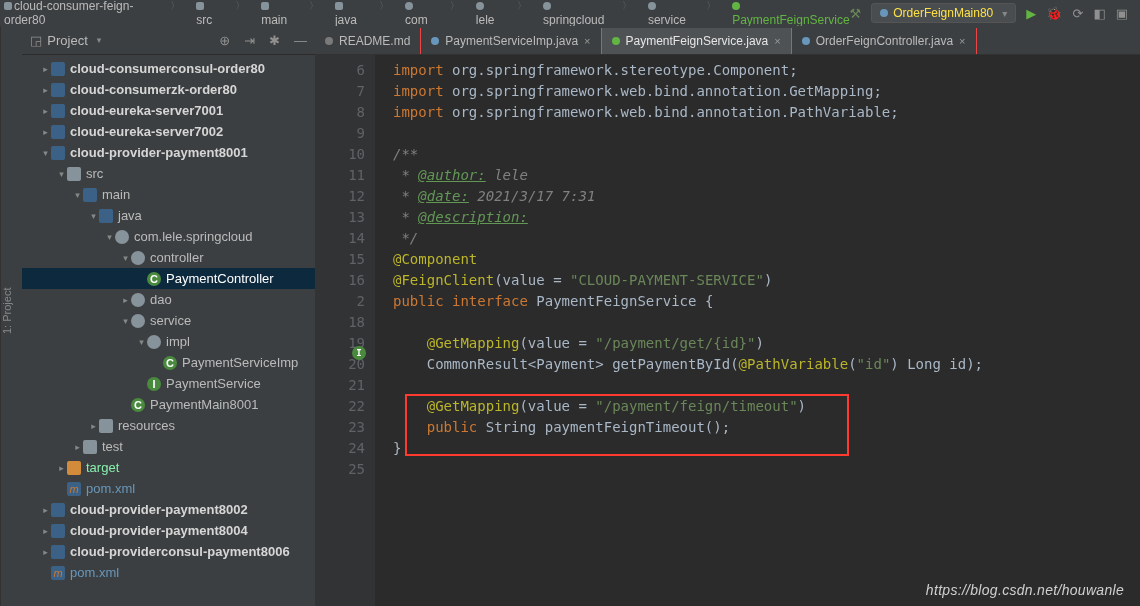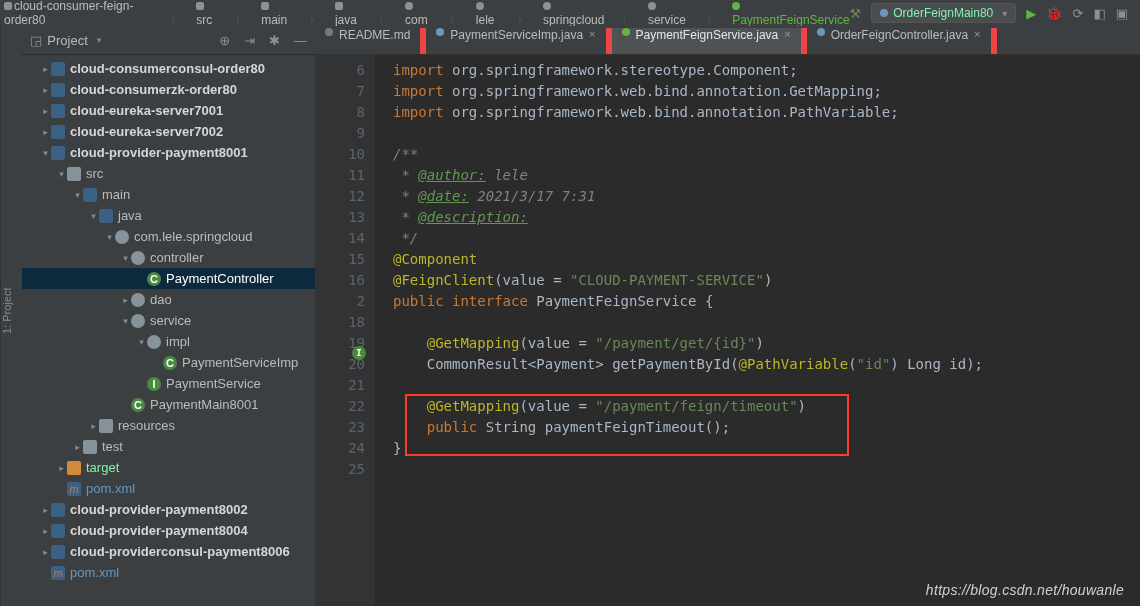--- a/index.html
+++ b/index.html
@@ -1,21 +1,21 @@
 <!DOCTYPE html>
 <html><head>
 <meta charset="utf-8">
 <style>
   html,body{margin:0;padding:0;width:1140px;height:606px;overflow:hidden;background:#3c3f41;color:#bbbbbb;font-family:"Segoe UI",Arial,sans-serif;font-size:13px}
   .top-bar{height:26px;background:#3c3f41;border-bottom:1px solid #323232;display:flex;align-items:center;padding:0 4px}
-  .breadcrumb{display:flex;align-items:flex-end;gap:16px;flex:1;overflow:hidden;color:#bbbbbb;font-size:12px}
+  .breadcrumb{display:flex;align-items:flex-start;gap:16px;flex:1;overflow:hidden;color:#bbbbbb;font-size:12px}
   .breadcrumb .sep{color:#6b6b6b;font-size:10px}
   .breadcrumb .file-ico{width:8px;height:8px;background:#cc7832;border-radius:2px;display:inline-block;margin-right:2px}
   .toolbar-right{display:flex;align-items:center;gap:10px;padding-right:8px}
-  .run-config{background:#4a4d4f;border:1px solid #555;border-radius:3px;padding:2px 8px;display:flex;align-items:center;gap:5px;color:#86efac;font-size:12px}
+  .run-config{background:#4a4d4f;border:1px solid #555;border-radius:3px;padding:2px 8px;display:flex;align-items:center;gap:5px;color:#fde047;font-size:12px}
   .run-config:after{content:"▾";font-size:10px;color:#888;margin-left:4px}
   .tri-run{color:#62b543}
   .ico-bug{color:#74a35e}
   .ico-sq{color:#909090}
   .left-rail{position:absolute;left:0;top:26px;bottom:0;width:22px;background:#3c3f41;border-right:1px solid #323232;display:flex;flex-direction:column;align-items:center;gap:20px;padding-top:10px;color:#888;font-size:11px;writing-mode:vertical-rl;transform:rotate(180deg)}
   .left-rail span{cursor:pointer}
   .proj-panel{position:absolute;left:22px;top:26px;width:293px;bottom:0;background:#3c3f41;border-right:1px solid #2b2b2b;display:flex;flex-direction:column}
   .proj-head{height:28px;display:flex;align-items:center;padding:0 8px;color:#bbbbbb;border-bottom:1px solid #2b2b2b}
   .proj-head .title{display:flex;align-items:center;gap:5px}
   .proj-head .title:after{content:"▾";font-size:9px;color:#888;margin-left:4px}
@@ -29,21 +29,21 @@
   .ico-dir{background:#87939a}
   .ico-src{background:#3b6186}
   .ico-pkg{background:#87939a;border-radius:7px}
   .ico-cls{background:#4a8a3f;border-radius:7px;color:#fff;font-weight:bold}
   .ico-int{background:#4a8a3f;border-radius:7px;color:#fff;font-weight:bold}
   .ico-file{background:#6b6b6b}
   .tgt{color:#86efac}
   .bold{font-weight:bold;color:#d6d6d6}
   .editor-area{position:absolute;left:315px;right:0;top:26px;bottom:0;background:#2b2b2b;display:flex;flex-direction:column}
   .tabs{height:28px;background:#3c3f41;display:flex;align-items:flex-end;border-bottom:1px solid #323232;font-size:12px}
-  .tab{height:26px;display:flex;align-items:flex-start;padding:0 10px;gap:6px;color:#bbbbbb;border-right:6px solid #ef4444;cursor:pointer}
+  .tab{height:26px;display:flex;align-items:center;padding:0 10px;gap:6px;color:#bbbbbb;border-right:1px solid #ef4444;cursor:pointer}
   .tab.active{background:#4e5254;color:#e6e6e6}
   .tab .close{color:#999;font-size:11px}
   .tab .tico{width:8px;height:8px;border-radius:4px;display:inline-block}
   .tc-md{background:#7a7a7a}
   .tc-cls{background:#6897bb}
   .tc-int{background:#62b543}
   .code{flex:1;display:flex;font-family:Consolas,monospace;font-size:14px;line-height:21px;background:#2b2b2b;position:relative}
   .gutter{width:50px;background:#313335;color:#606366;text-align:right;padding:5px 10px 5px 0;user-select:none}
   .gico{position:absolute;left:316px;display:flex;align-items:center;justify-content:center;width:14px;height:14px;background:#4a8a3f;border-radius:7px;color:#fff;font-size:9px;font-weight:bold}
   .source{flex:1;padding:5px 0 0 18px;color:#a9b7c6;white-space:pre;position:relative}

